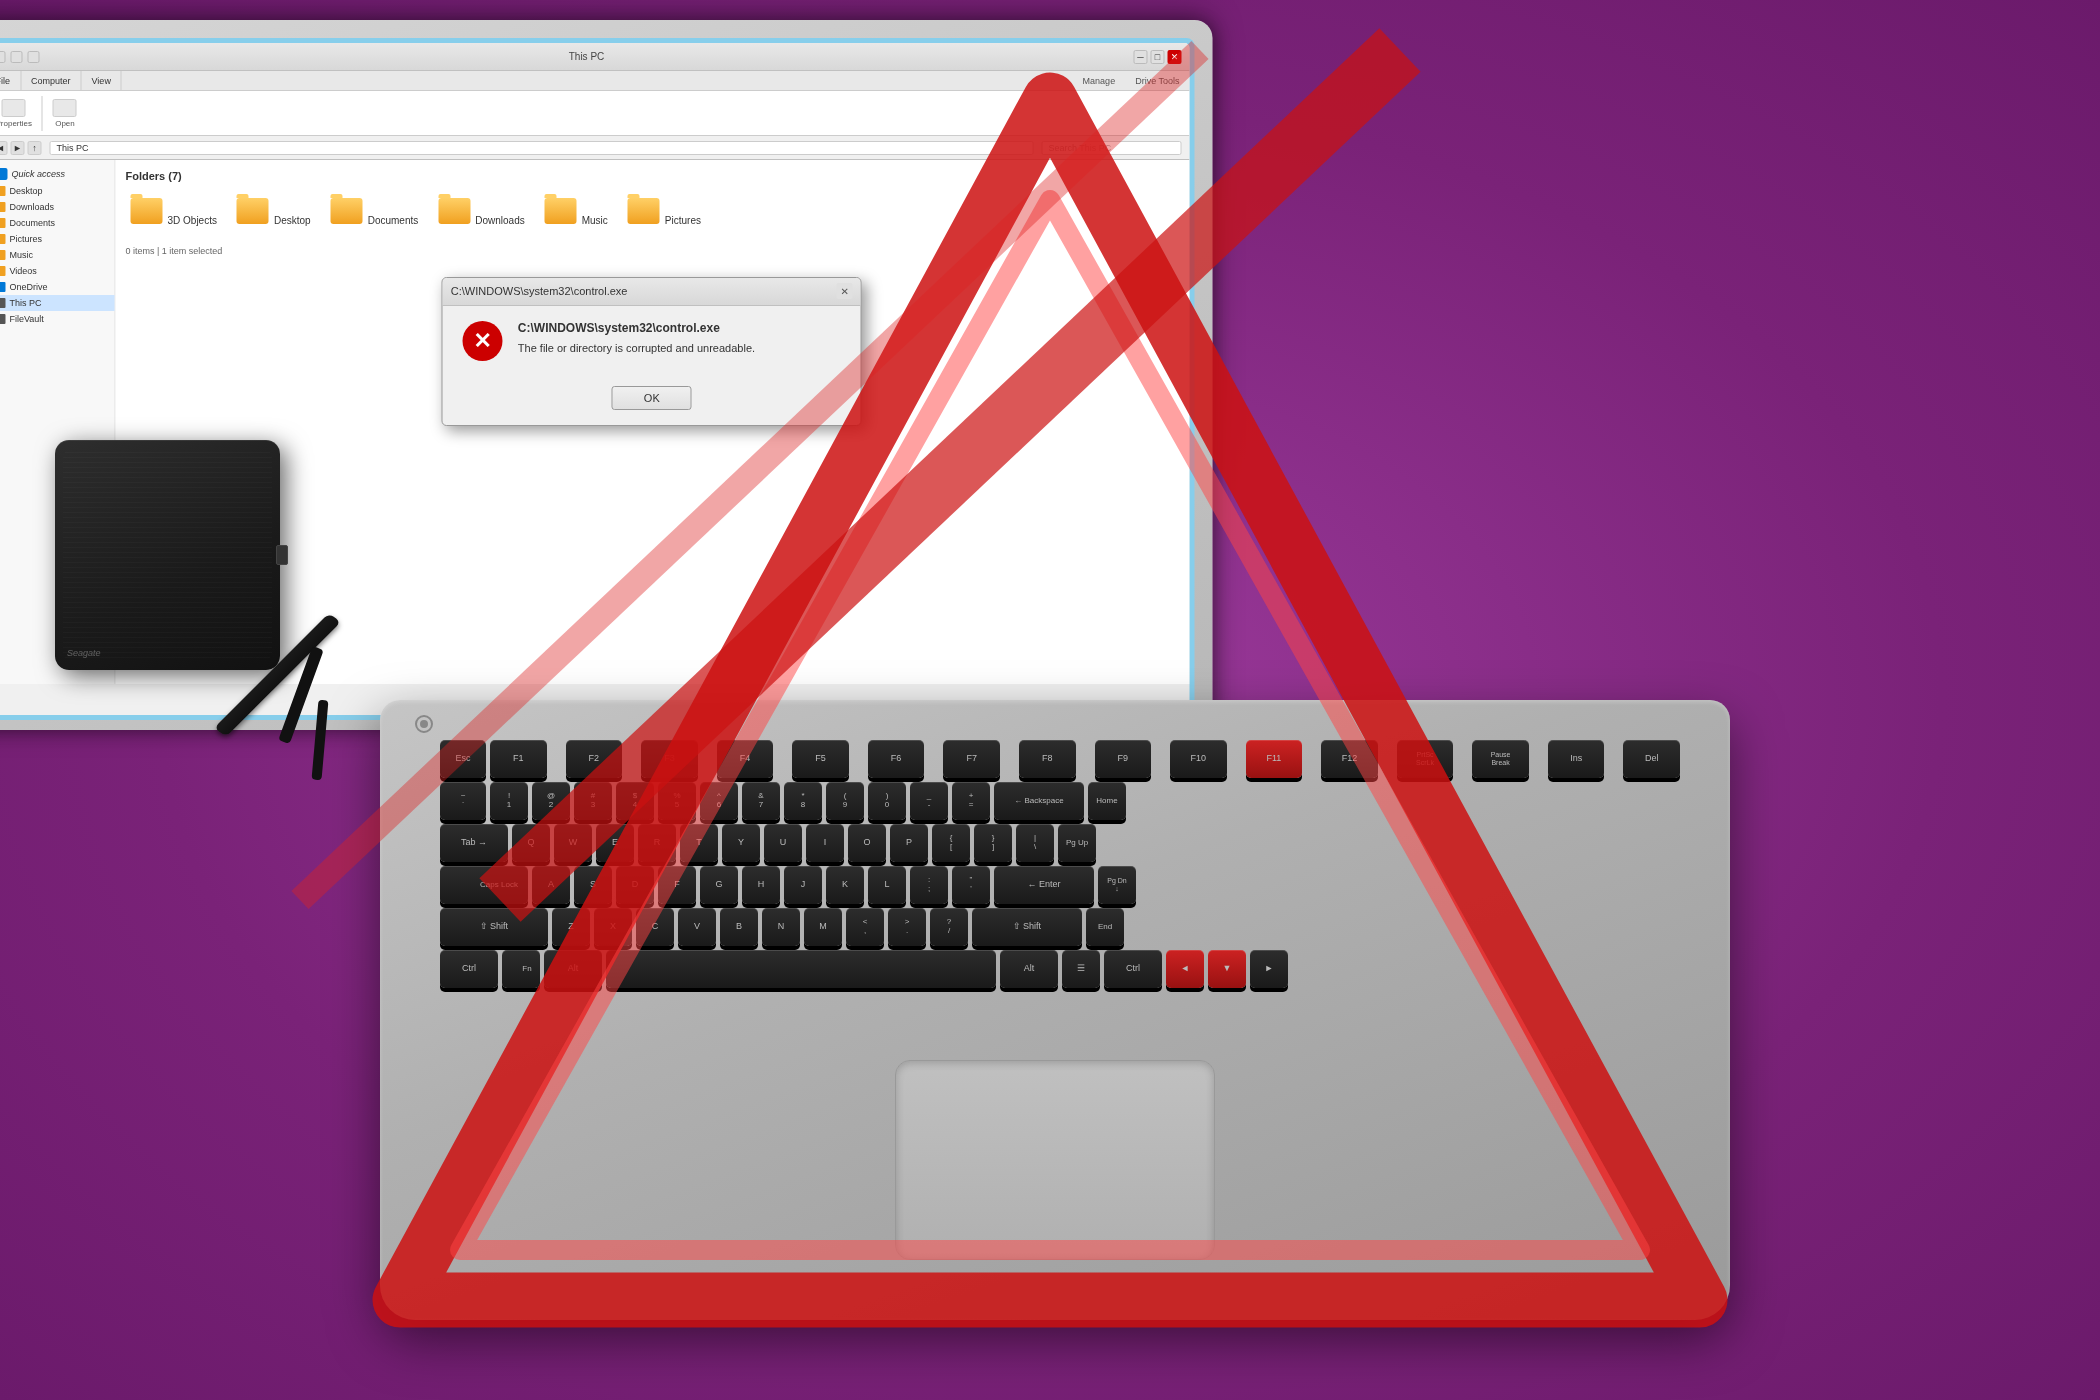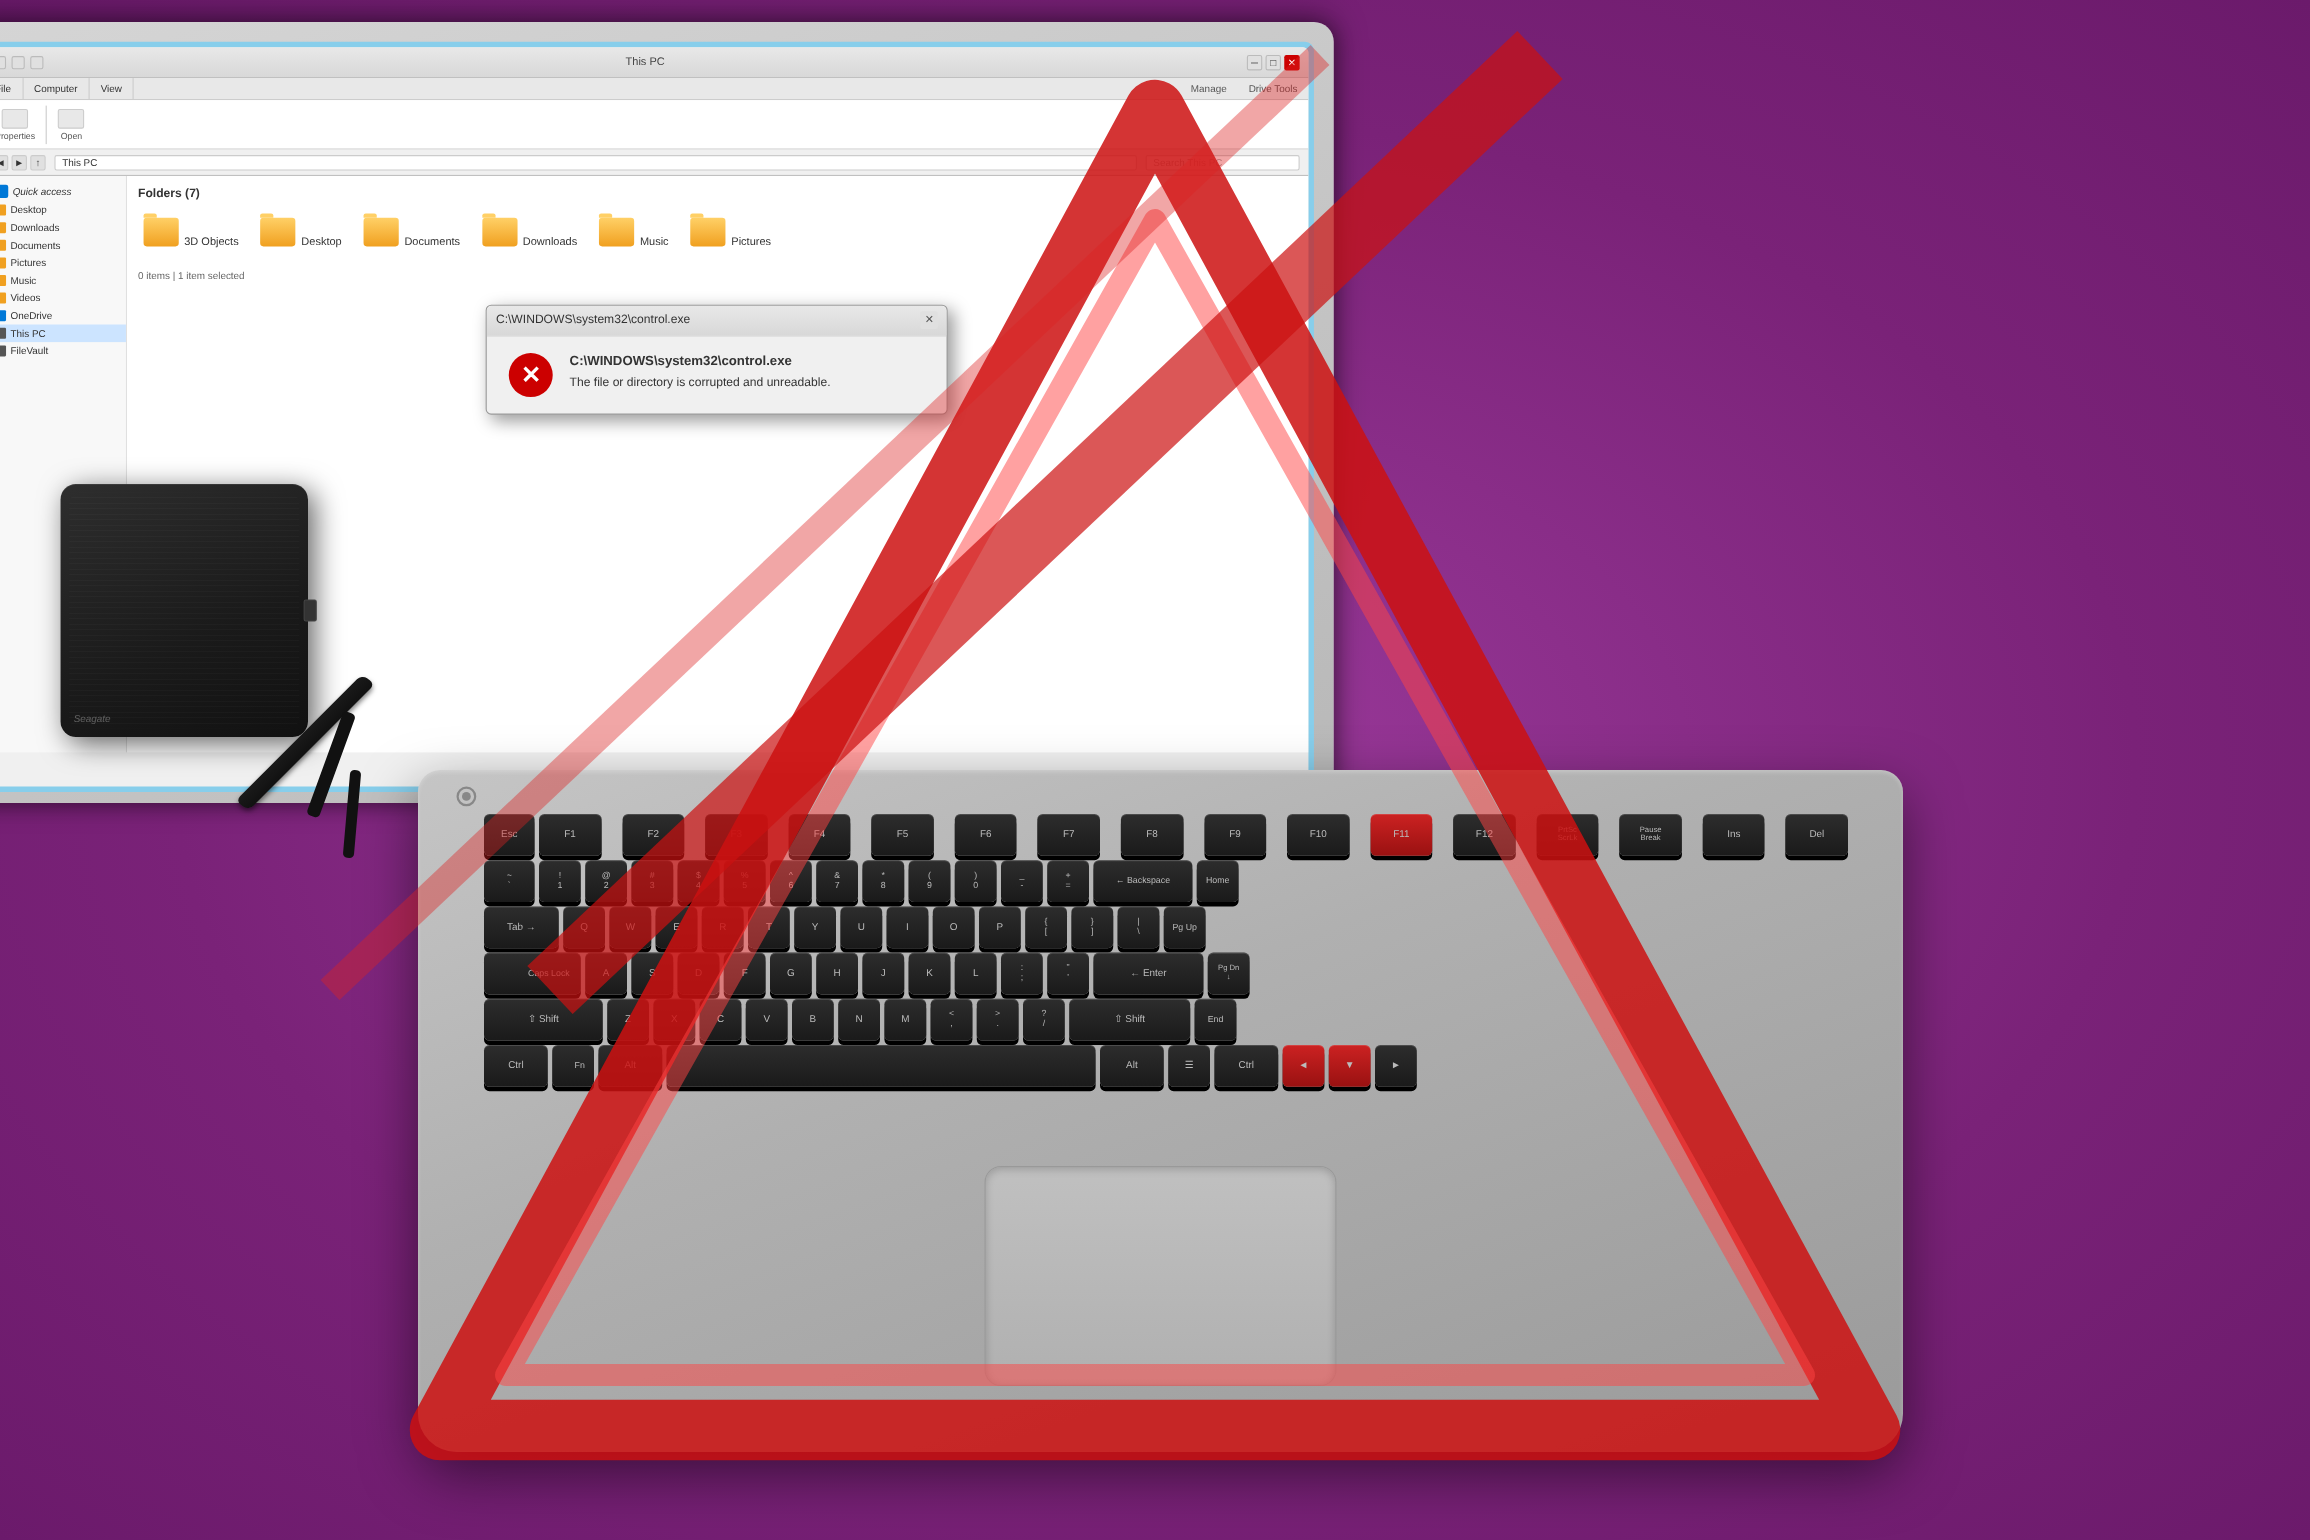--- a/index.html
+++ b/index.html
@@ -493,20 +493,23 @@
         <span class="dialog-title">C:\WINDOWS\system32\control.exe</span>
         <div class="dialog-close">✕</div>
       </div>
       <div class="dialog-body">
         <div class="error-icon">✕</div>
         <div class="dialog-text-area">
           <div class="dialog-filename">C:\WINDOWS\system32\control.exe</div>
           <div class="dialog-message">The file or directory is corrupted and unreadable.</div>
         </div>
       </div>
+      <div class="dialog-footer">
+        <div class="ok-button">OK</div>
+      </div>
     </div>
 
   </div>
 </div>
 
 <div style="position:absolute; bottom:80px; left:380px; width:1350px; height:620px;
             background: linear-gradient(160deg, #c5c5c5 0%, #b0b0b0 40%, #9a9a9a 100%);
             border-radius: 20px 20px 35px 35px;
             box-shadow: 0 20px 50px rgba(0,0,0,0.5), inset 0 2px 4px rgba(255,255,255,0.25);">
 

